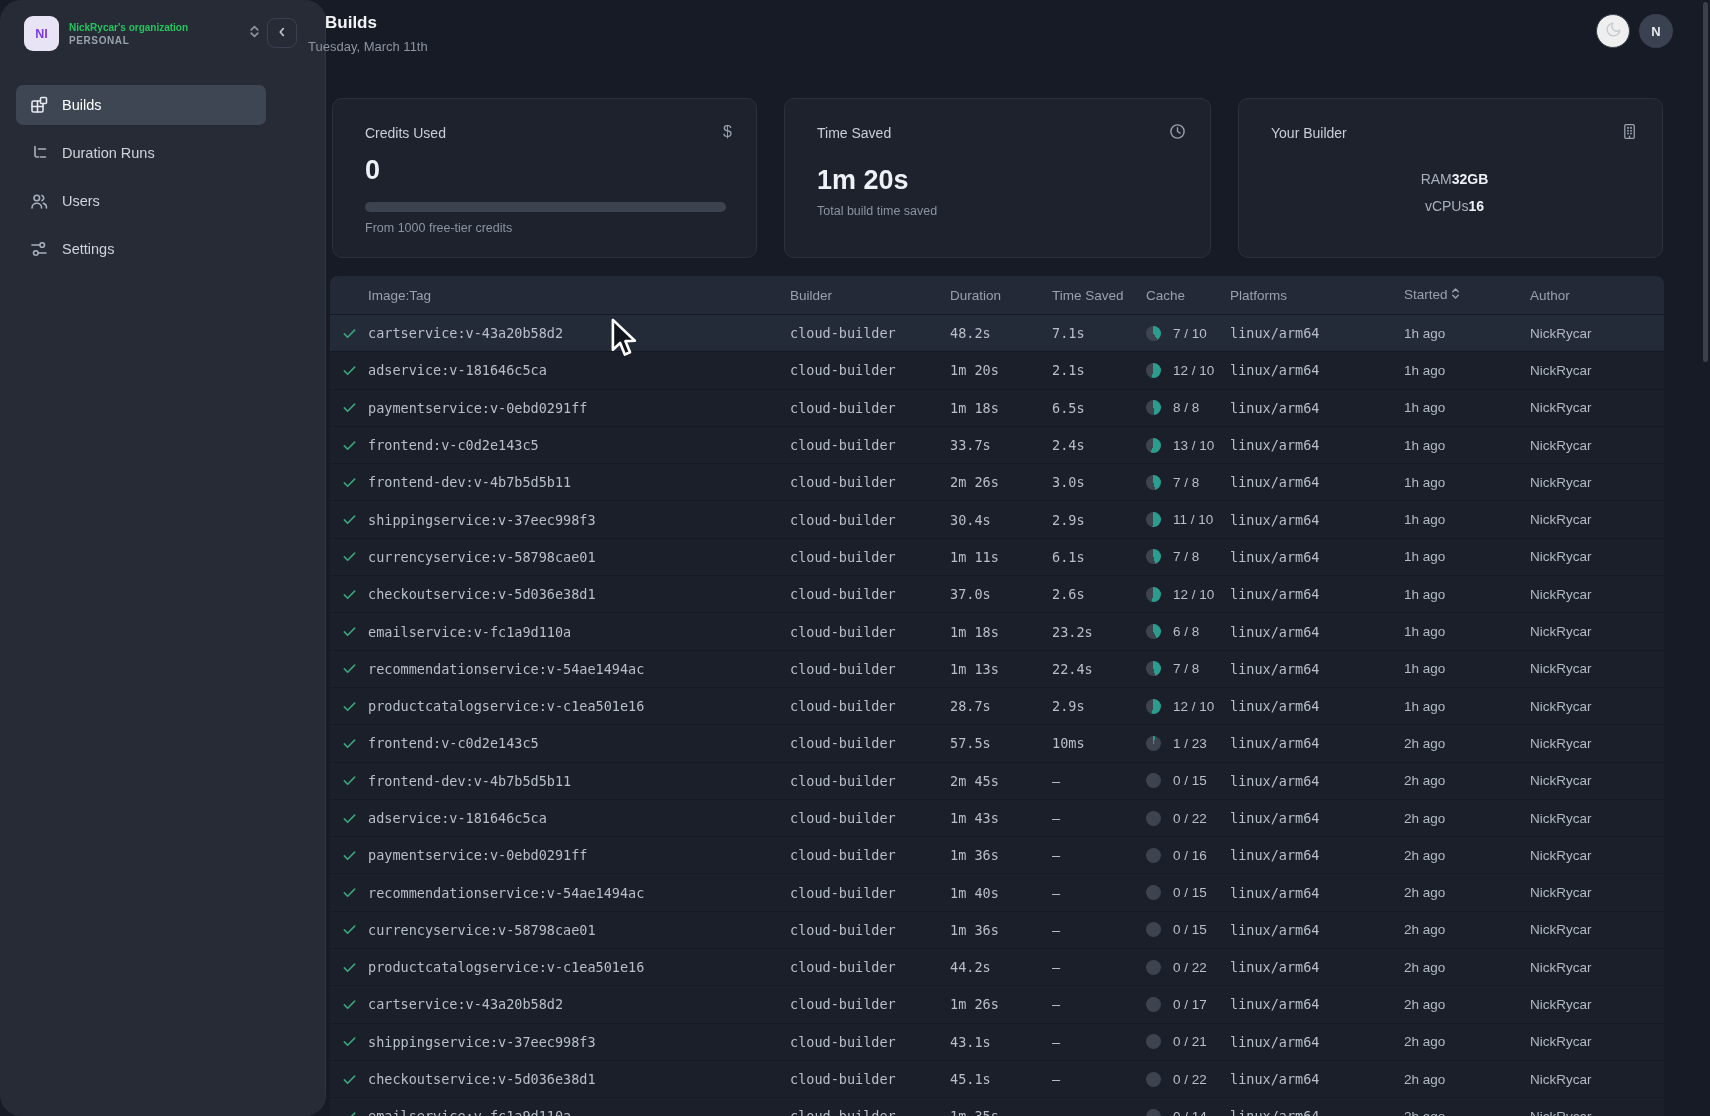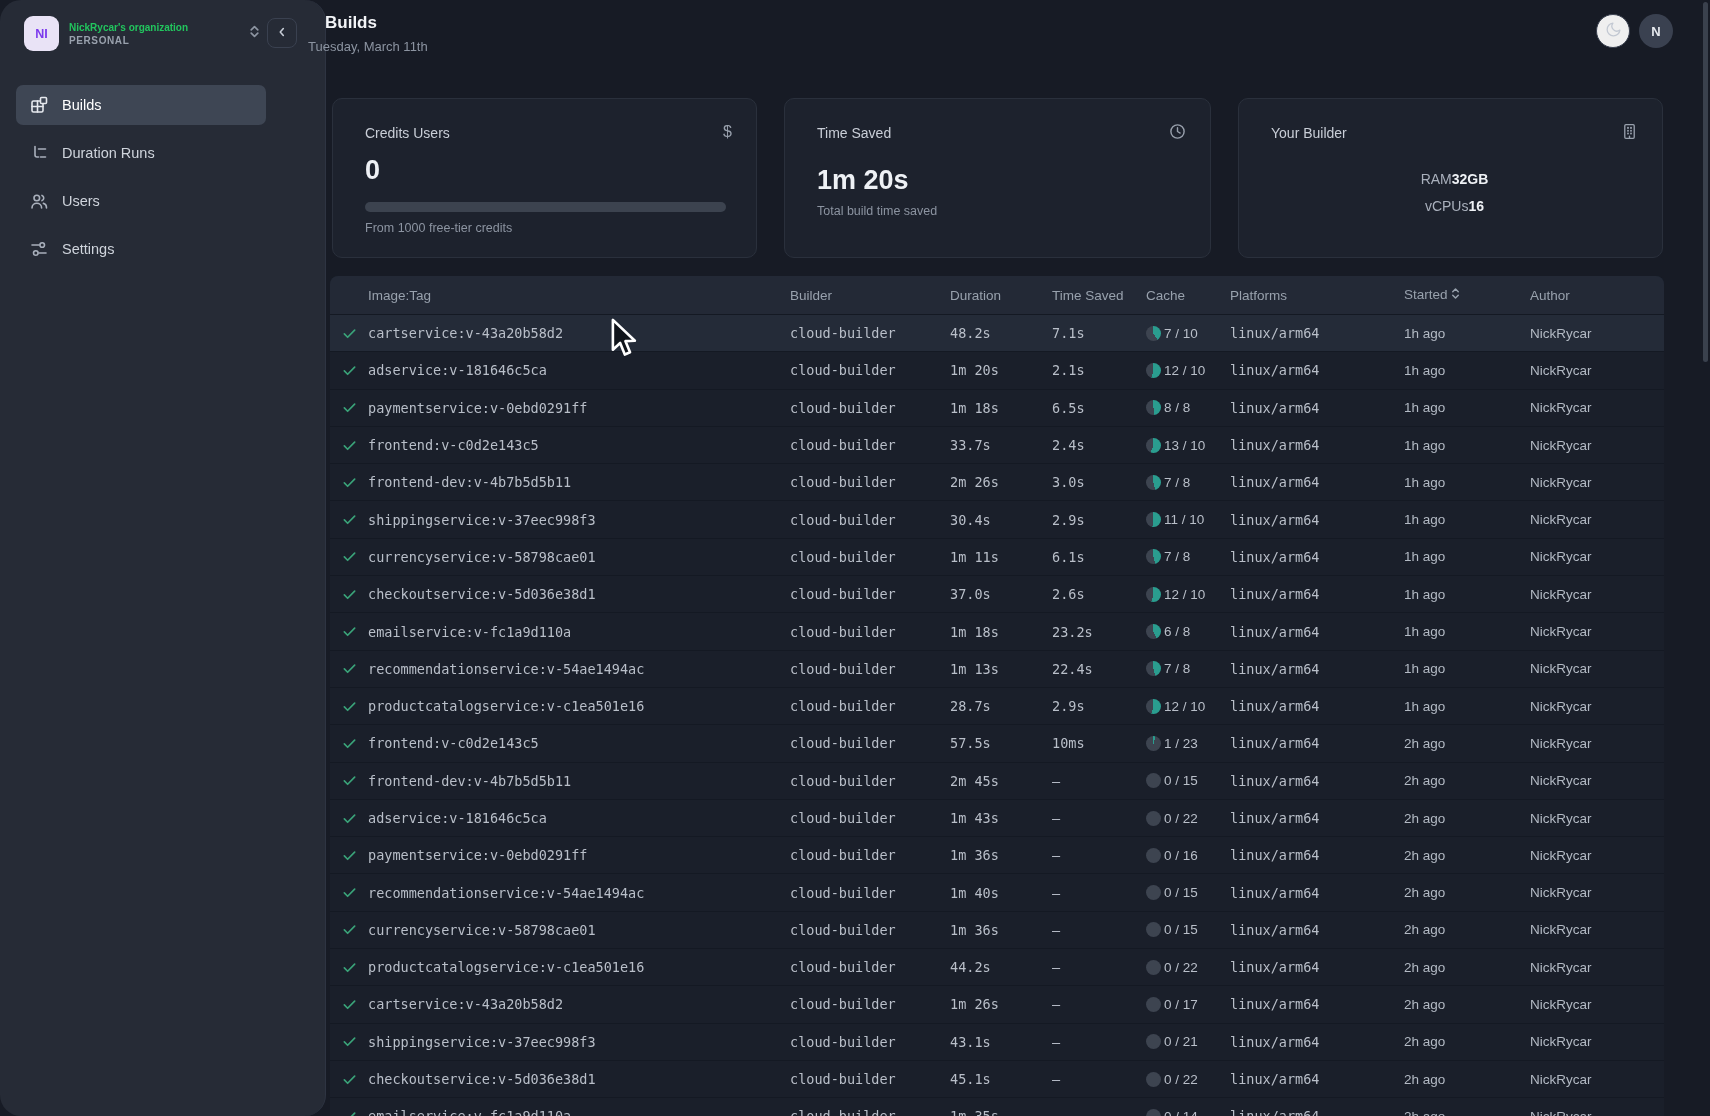--- a/index.html
+++ b/index.html
@@ -81,21 +81,21 @@
     display:grid; align-items:center;
     grid-template-columns:38px 422px 160px 102px 94px 84px 174px 126px 1fr;
   }
   #table-header { height:38px; background:#232936; border-radius:8px 8px 0 0; }
   .th { font-size:13.5px; color:#98a1ad; }
   .th-started { display:flex; align-items:flex-start; gap:2px; cursor:pointer; }
   .build-row { height:37.3px; border-top:1px solid #141923; cursor:pointer; }
   .build-row.hovered { background:#242b38; }
   .cell-check { display:flex; justify-content:center; color:#3aa379; }
   .mono { font-family:"DejaVu Sans Mono", monospace; font-size:13.5px; color:#b9bfc9; white-space:nowrap; }
-  .cell-cache { display:flex; align-items:center; gap:3px; }
+  .cell-cache { display:flex; align-items:center; gap:12px; }
   .cache-pie { width:15px; height:15px; border-radius:50%; background:#3d4450; flex:0 0 auto; }
   .cache-text { font-size:13.5px; color:#b9bfc9; }
   .sans-cell { font-size:13.5px; color:#b3bac4; }
   
   #scrollbar-thumb {
     position:absolute; right:2px; top:2px; width:5px; height:360px;
     border-radius:3px; background:#3a414d;
   }
   #mouse-cursor { position:absolute; left:610px; top:318px; z-index:50; pointer-events:none; }
 </style>
@@ -181,21 +181,21 @@
     <button id="theme-btn">
       <span>
         <svg width="17" height="17" viewBox="0 0 24 24" fill="none" stroke="currentColor" stroke-width="1.8" stroke-linecap="round" stroke-linejoin="round">
           <path d="M21 12.8A9 9 0 1 1 11.2 3a7 7 0 0 0 9.8 9.8z"></path>
         </svg>
       </span>
     </button>
     <div id="user-avatar">N</div>
 
     <section class="card" id="card-credits">
-      <div class="card-title">Credits Users</div>
+      <div class="card-title">Credits Used</div>
       <span class="card-icon" style="font-size:16px;">$</span>
       <div class="card-value">0</div>
       <div class="progress-track">
         <div class="progress-fill" id="credits-progress-fill" style="width: 0%;"></div>
       </div>
       <div class="card-caption">From 1000 free-tier credits</div>
     </section>
 
     <section class="card" id="card-time">
       <div class="card-title">Time Saved</div>

